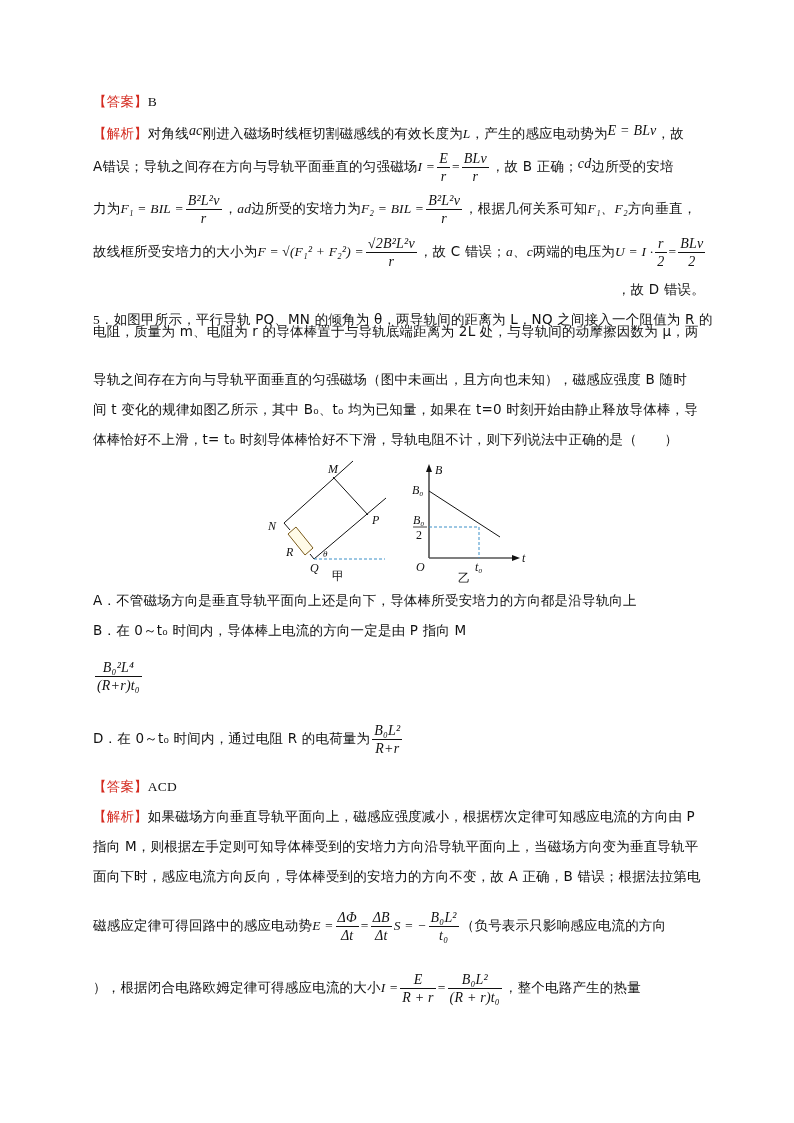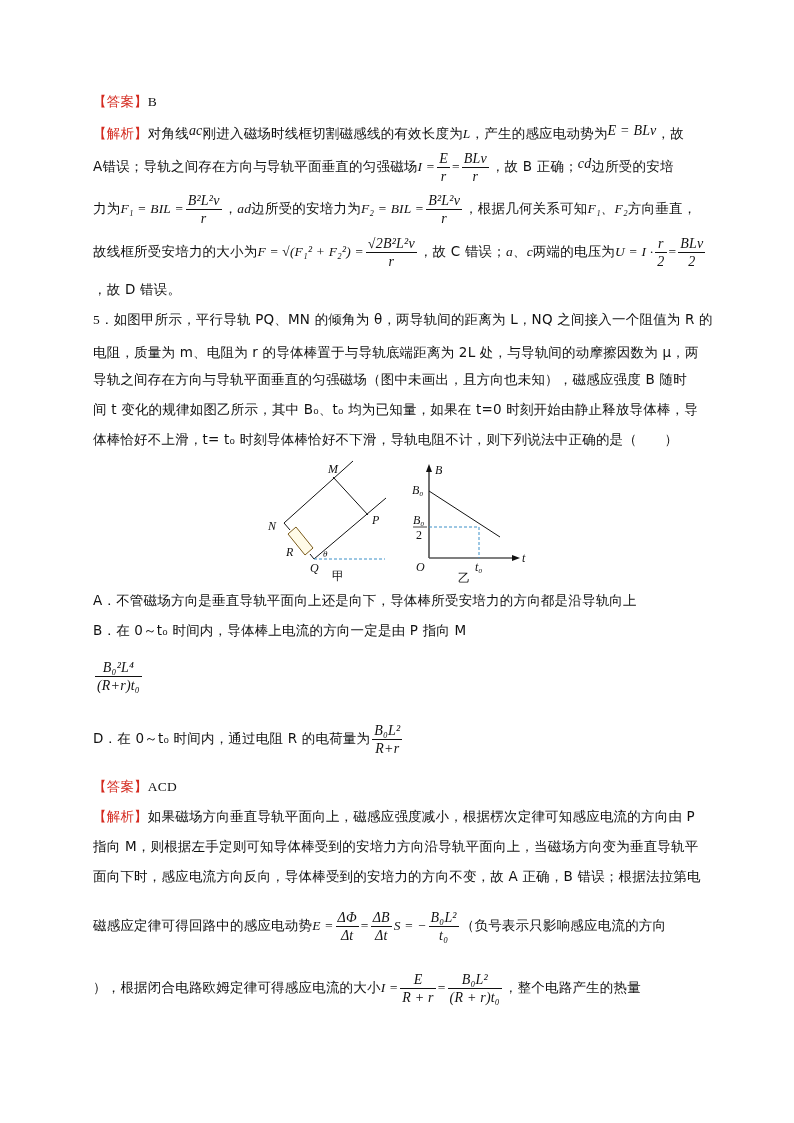--- a/index.html
+++ b/index.html
@@ -36,28 +36,28 @@
   </div>
 
   <div class="line" style="top:190px; line-height:36px;">
     <span>力为</span><span class="m">F₁ = BIL =</span><span class="frac"><span class="num">B²L²v</span><span class="den">r</span></span><span>，</span><span class="m">ad</span><span>边所受的安培力为</span><span class="m">F₂ = BIL =</span><span class="frac"><span class="num">B²L²v</span><span class="den">r</span></span><span>，根据几何关系可知</span><span class="m">F₁、F₂</span><span>方向垂直，</span>
   </div>
 
   <div class="line" style="top:233px; line-height:36px;">
     <span>故线框所受安培力的大小为</span><span class="m">F = √(F₁² + F₂²) =</span><span class="frac"><span class="num">√2B²L²v</span><span class="den">r</span></span><span>，故 C 错误；</span><span class="m">a、c</span><span>两端的电压为</span><span class="m">U = I ·</span><span class="frac"><span class="num">r</span><span class="den">2</span></span><span class="mr">=</span><span class="frac"><span class="num">BLv</span><span class="den">2</span></span>
   </div>
 
-  <div class="line" style="top:279px;">
+  <div class="line" style="top:279px;text-align:right;">
     <span>，故 D 错误。</span>
   </div>
 
   <div class="line" style="top:309px;">
     <span class="mr">5．</span><span>如图甲所示，平行导轨 PQ、MN 的倾角为 θ，两导轨间的距离为 L，NQ 之间接入一个阻值为 R 的</span>
   </div>
-  <div class="line" style="top:342px;">
+  <div class="line" style="top:321px;">
     <span>电阻，质量为 m、电阻为 r 的导体棒置于与导轨底端距离为 2L 处，与导轨间的动摩擦因数为 μ，两</span>
   </div>
   <div class="line" style="top:369px;">
     <span>导轨之间存在方向与导轨平面垂直的匀强磁场（图中未画出，且方向也未知），磁感应强度 B 随时</span>
   </div>
   <div class="line" style="top:399px;">
     <span>间 t 变化的规律如图乙所示，其中 B₀、t₀ 均为已知量，如果在 t=0 时刻开始由静止释放导体棒，导</span>
   </div>
   <div class="line" style="top:429px;">
     <span>体棒恰好不上滑，t= t₀ 时刻导体棒恰好不下滑，导轨电阻不计，则下列说法中正确的是（　　）</span>

